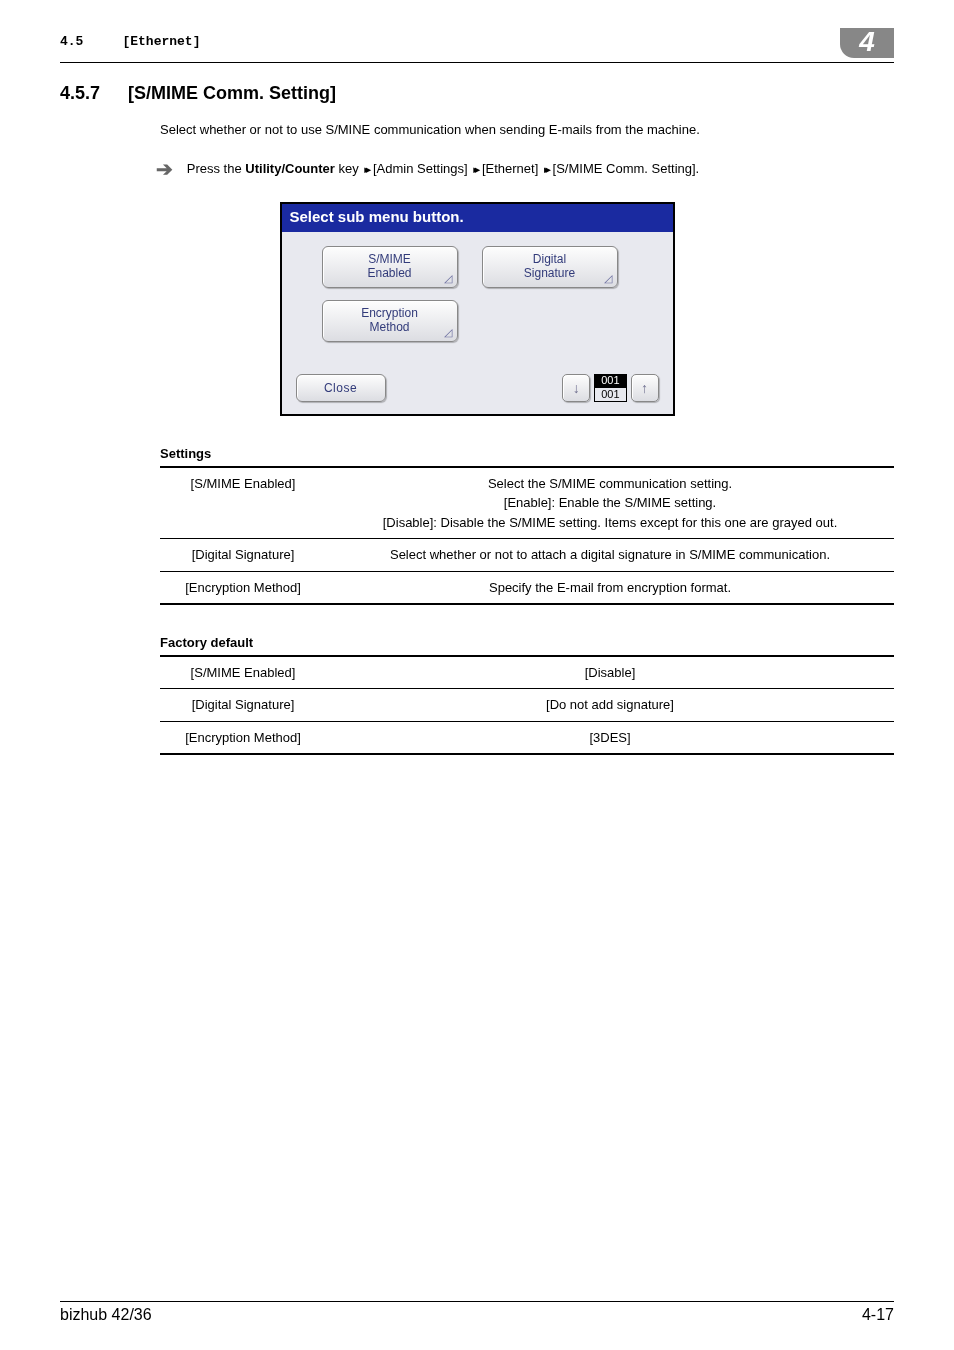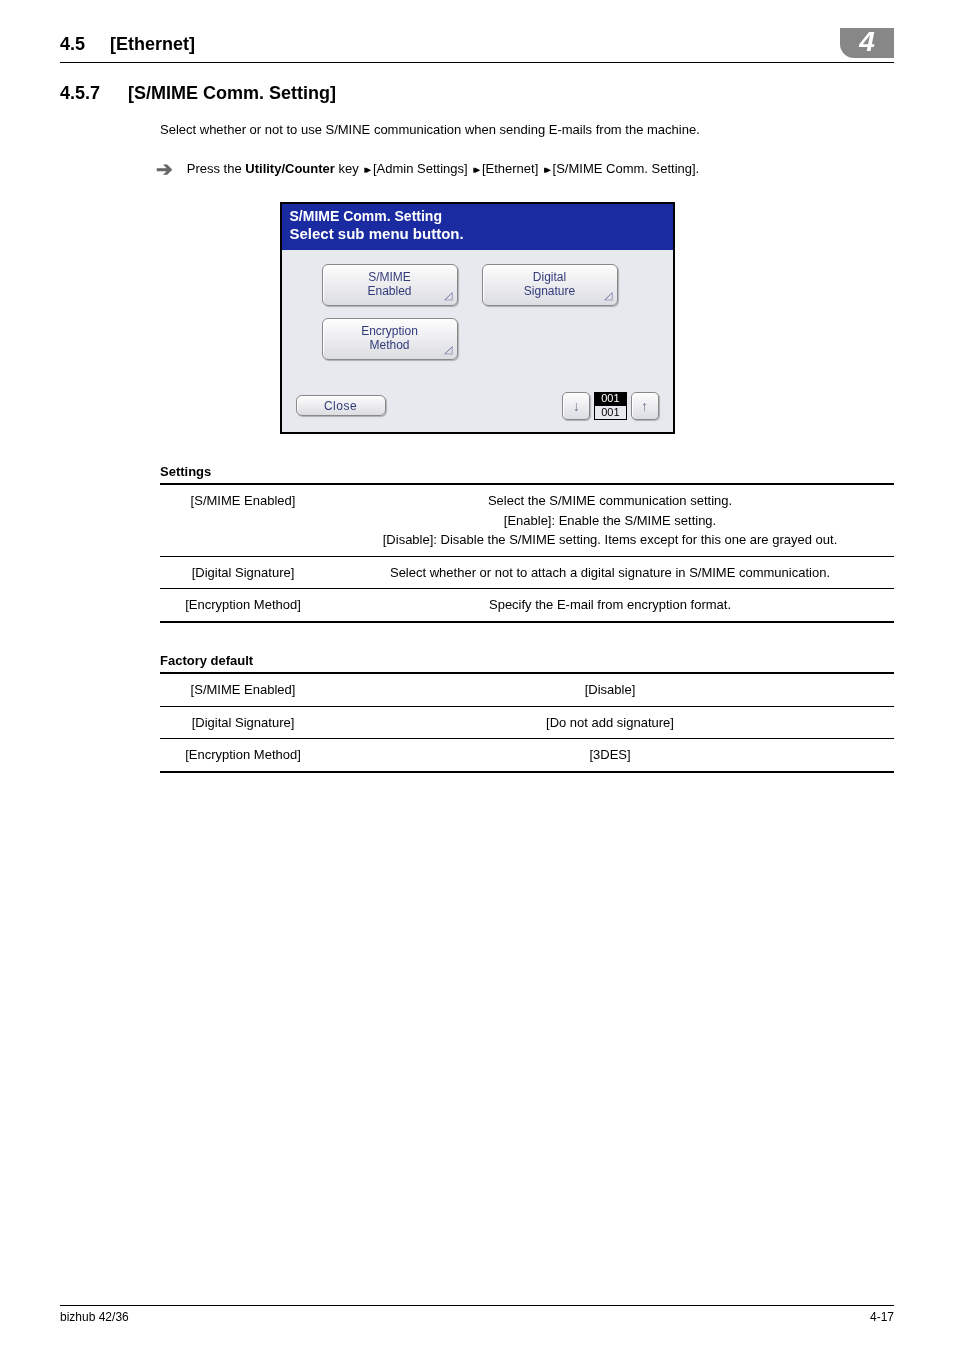--- a/index.html
+++ b/index.html
@@ -15,23 +15,24 @@
   }
   .page {
     padding: 28px 60px 0 60px;
   }
   .header-row {
     display: flex;
     justify-content: space-between;
     align-items: flex-start;
   }
   .header-left {
-    font-size: 18px;
+    font-size: 13px;
     font-weight: bold;
     padding-top: 6px;
+    font-family: Liberation Mono, monospace;
   }
   .header-badge {
     background: #878787;
     color: #fff;
     font-weight: bold;
     font-style: italic;
     font-size: 28px;
     width: 54px;
     height: 30px;
     text-align: center;
@@ -131,21 +132,21 @@
     color: #6c6fa0;
   }
   .panel-footer {
     display: flex;
     justify-content: space-between;
     align-items: center;
     padding: 8px 14px 12px 14px;
   }
   .close-btn {
     width: 90px;
-    height: 21px;
+    height: 28px;
     background: linear-gradient(#fdfdfd, #dcdde2);
     border: 1px solid #888;
     border-radius: 6px;
     box-shadow: inset 1px 1px 0 #fff, 1px 1px 1px rgba(0,0,0,0.25);
     display: flex;
     align-items: center;
     justify-content: center;
     font-size: 12px;
     color: #323b7a;
     letter-spacing: 0.5px;
@@ -211,21 +212,21 @@
   .col-key { width: 170px; }
 
   
   .page-footer {
     position: absolute;
     bottom: 26px;
     left: 60px;
     right: 60px;
     border-top: 1px solid #000;
     padding-top: 4px;
-    font-size: 12px;
+    font-size: 16px;
     display: flex;
     justify-content: space-between;
   }
 </style>
 </head>
 <body>
 
 <div class="page">
 
   <div class="header-row">
@@ -248,21 +249,20 @@
   <div class="body-indent arrow-line">
     <span class="arrow-icon">➔</span>
     <span>
       <span>Press the </span><b>Utility/Counter</b><span> key </span><span class="dblarrow">▸▸</span><span> [Admin Settings] </span><span class="dblarrow">▸▸</span><span> [Ethernet] </span><span class="dblarrow">▸▸</span><span> [S/MIME Comm. Setting].</span>
     </span>
   </div>
 
   <div class="panel-wrap">
     <div class="panel">
       <div class="panel-titlebar">
-        <div>S/MIME Comm. Setting</div>
         <div class="line2">Select sub menu button.</div>
       </div>
       <div class="panel-body">
         <div class="menu-row">
           <div class="menu-btn">
             <span style="white-space:pre-line">S/MIME
 Enabled</span>
             <span class="corner">◿</span>
           </div>
           <div class="menu-btn">

